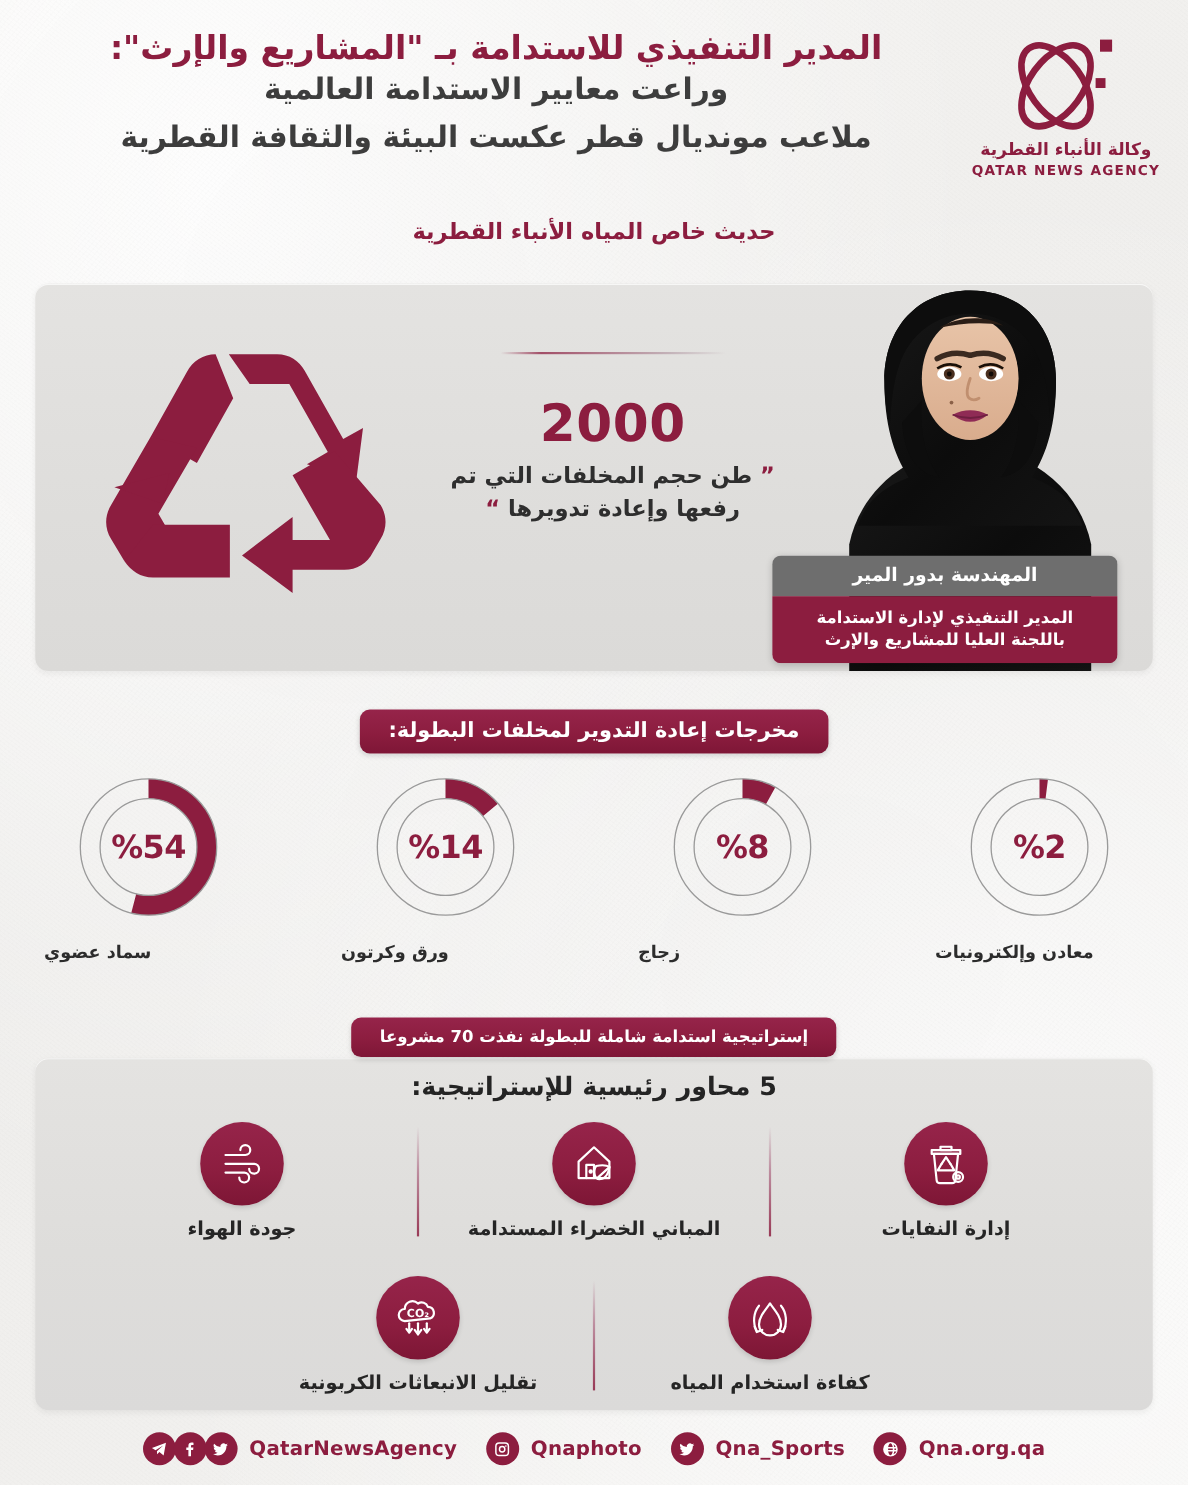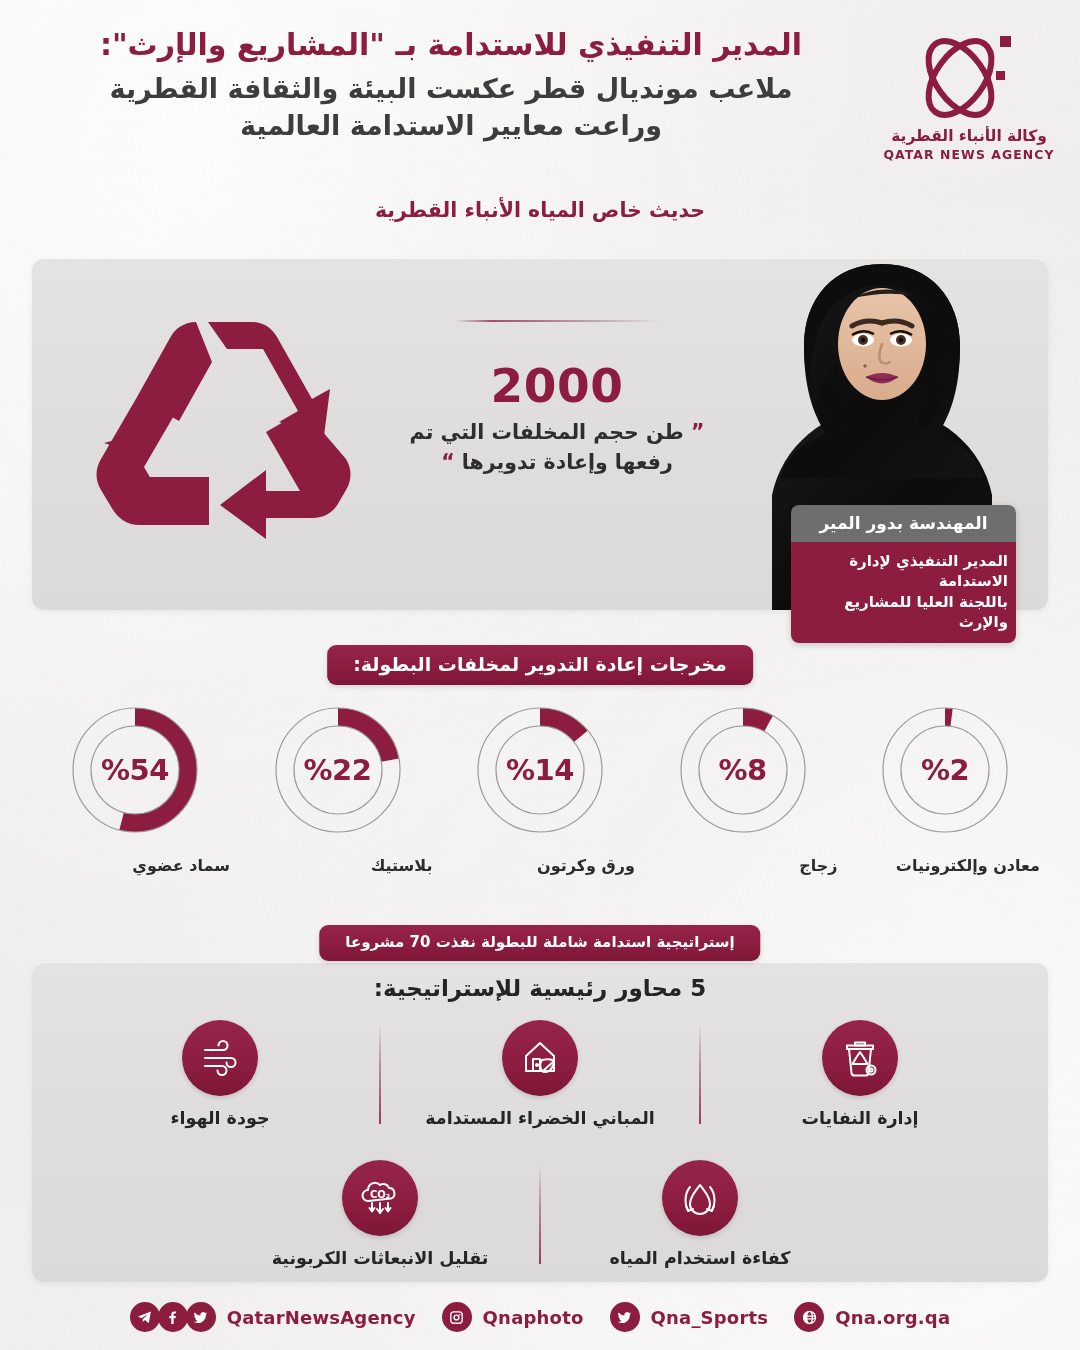--- a/index.html
+++ b/index.html
@@ -68,41 +68,41 @@
     background:linear-gradient(90deg,rgba(140,29,63,0) 0%,#8c1d3f 18%,#b9a3ac 75%,rgba(140,29,63,0) 100%);
     opacity:.75;
   }
   #stat2{margin-top:40px;}
 
   
   #photo{
     position:absolute;right:16px;top:-18px;width:300px;height:370px;overflow:hidden;
   }
   #photo svg{display:block;}
-  #nameplate{position:absolute;right:32px;top:247px;width:225px;border-radius:8px;overflow:hidden;
+  #nameplate{position:absolute;right:32px;top:247px;width:314px;border-radius:8px;overflow:hidden;
     box-shadow:0 2px 7px rgba(0,0,0,.18);}
   #nameplate .np-name{
     background:#6e6e6e;color:#fff;text-align:center;font-size:17px;font-weight:800;
     padding:8px 6px 9px;
   }
   #nameplate .np-role{
-    background:#8c1d3f;color:#fff;font-size:15px;font-weight:800;
+    background:#8c1d3f;color:#fff;text-align:center;font-size:15px;font-weight:800;
     padding:9px 8px 11px;line-height:1.35;
   }
 
   
   #donut-title{
     position:absolute;top:645px;left:50%;transform:translateX(-50%);
     background:linear-gradient(180deg,#96244a 0%,#8c1d3f 55%,#7e1636 100%);
     color:#fff;font-size:19px;font-weight:800;
     padding:8px 26px 10px;border-radius:9px;white-space:nowrap;
     box-shadow:0 2px 5px rgba(0,0,0,.13);
   }
   #donuts{position:absolute;top:700px;left:40px;width:1000px;display:flex;justify-content:space-between;}
-  .donut-cell{width:190px;text-align:right;}
+  .donut-cell{width:190px;text-align:left;}
   .donut-wrap{position:relative;width:140px;height:140px;margin:0 auto;}
   .donut-wrap svg{display:block;}
   .donut-val{
     position:absolute;inset:0;display:flex;align-items:center;justify-content:center;
     color:#8c1d3f;font-size:29px;font-weight:800;direction:ltr;letter-spacing:-.5px;
   }
   .donut-label{
     margin-top:16px;color:#2c2c2c;font-size:16px;font-weight:700;
   }
 
@@ -171,22 +171,22 @@
         </g>
         <rect x="96" y="10" width="11" height="11" fill="#8c1d3f"></rect>
         <rect x="92" y="45" width="9" height="9" fill="#8c1d3f"></rect>
       </svg>
       <div class="ar">وكالة الأنباء القطرية</div>
       <div class="en">QATAR NEWS AGENCY</div>
     </div>
 
     <div id="titles">
       <div class="t-main">المدير التنفيذي للاستدامة بـ "المشاريع والإرث":</div>
+      <div class="t-sub" style="margin-top:0">وراعت معايير الاستدامة العالمية</div>
       <div class="t-sub">ملاعب مونديال قطر عكست البيئة والثقافة القطرية</div>
-      <div class="t-sub" style="margin-top:0">وراعت معايير الاستدامة العالمية</div>
     </div>
 
     <div class="t-special">حديث خاص المياه الأنباء القطرية</div>
   </div>
 
   <div id="panel-top">
 
     <svg id="recycle" viewBox="0 0 270 265">
       <g fill="#8c1d3f">
 
@@ -310,31 +310,20 @@
             <circle cx="70" cy="70" r="62" fill="none" stroke="#9a9a9a" stroke-width="1.2"></circle>
             <circle cx="70" cy="70" r="44" fill="none" stroke="#9a9a9a" stroke-width="1.2"></circle>
           </svg>
           <div class="donut-val">%14</div>
         </div>
         <div class="donut-label">ورق وكرتون</div>
       </div>
       <div class="donut-cell">
         <div class="donut-wrap">
           <svg width="140" height="140" viewBox="0 0 140 140">
-            <circle cx="70" cy="70" r="53" fill="none" stroke="#8c1d3f" stroke-width="18" stroke-dasharray="73.26194068171398 333.0088212805181" transform="rotate(-90 70 70)"></circle>
-            <circle cx="70" cy="70" r="62" fill="none" stroke="#9a9a9a" stroke-width="1.2"></circle>
-            <circle cx="70" cy="70" r="44" fill="none" stroke="#9a9a9a" stroke-width="1.2"></circle>
-          </svg>
-          <div class="donut-val">%22</div>
-        </div>
-        <div class="donut-label">بلاستيك</div>
-      </div>
-      <div class="donut-cell">
-        <div class="donut-wrap">
-          <svg width="140" height="140" viewBox="0 0 140 140">
             <circle cx="70" cy="70" r="53" fill="none" stroke="#8c1d3f" stroke-width="18" stroke-dasharray="179.82476349147976 333.0088212805181" transform="rotate(-90 70 70)"></circle>
             <circle cx="70" cy="70" r="62" fill="none" stroke="#9a9a9a" stroke-width="1.2"></circle>
             <circle cx="70" cy="70" r="44" fill="none" stroke="#9a9a9a" stroke-width="1.2"></circle>
           </svg>
           <div class="donut-val">%54</div>
         </div>
         <div class="donut-label">سماد عضوي</div>
       </div>
     </div>
 

